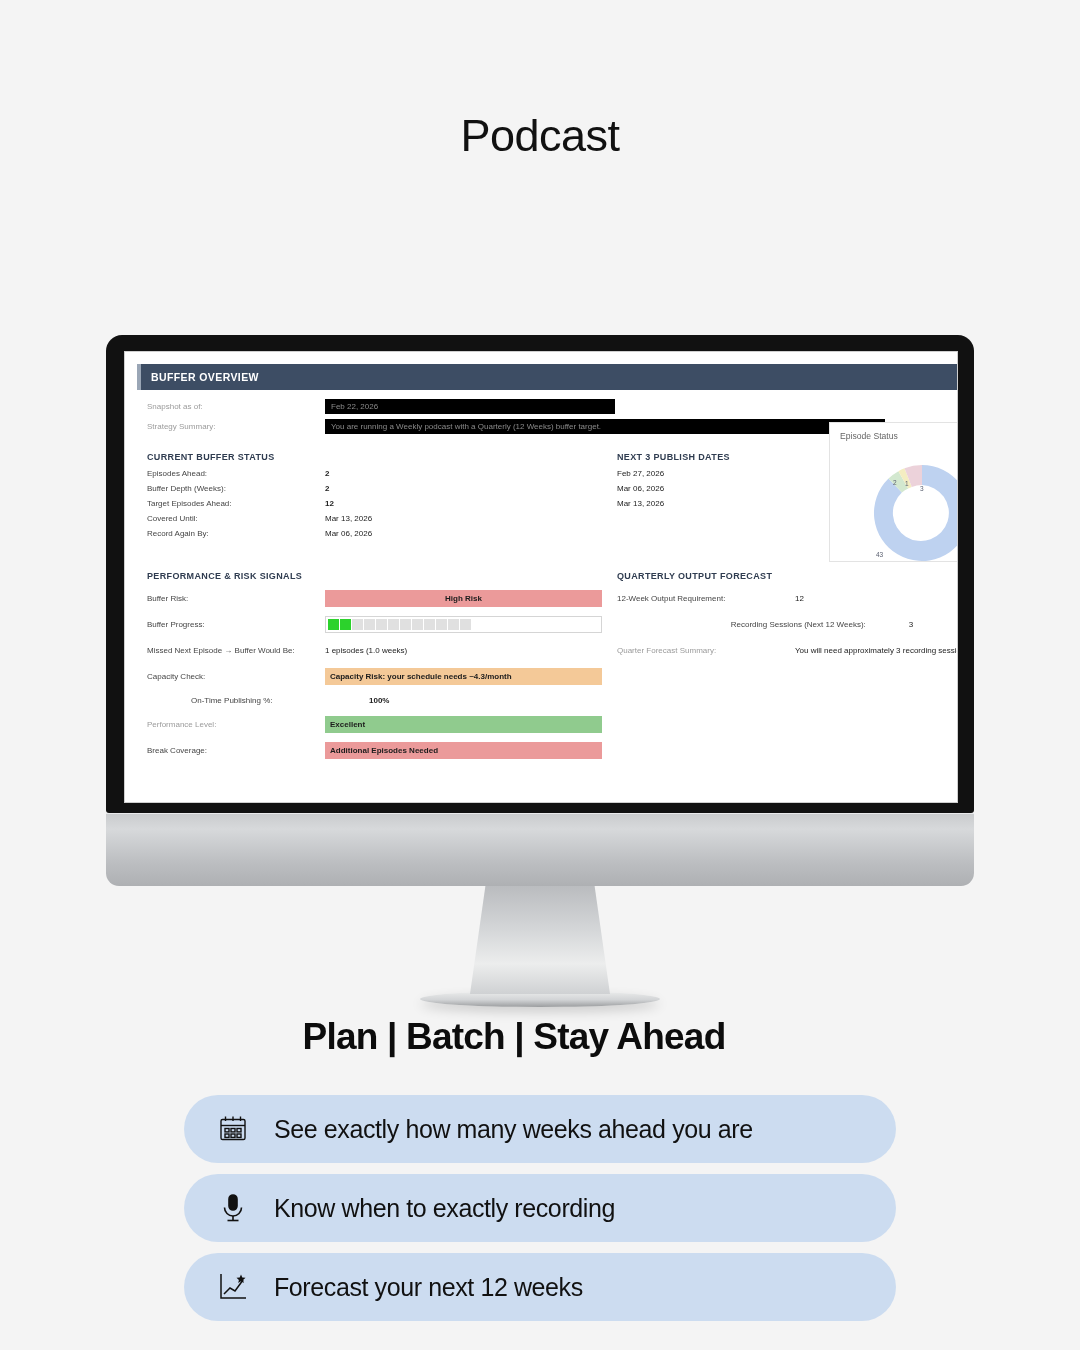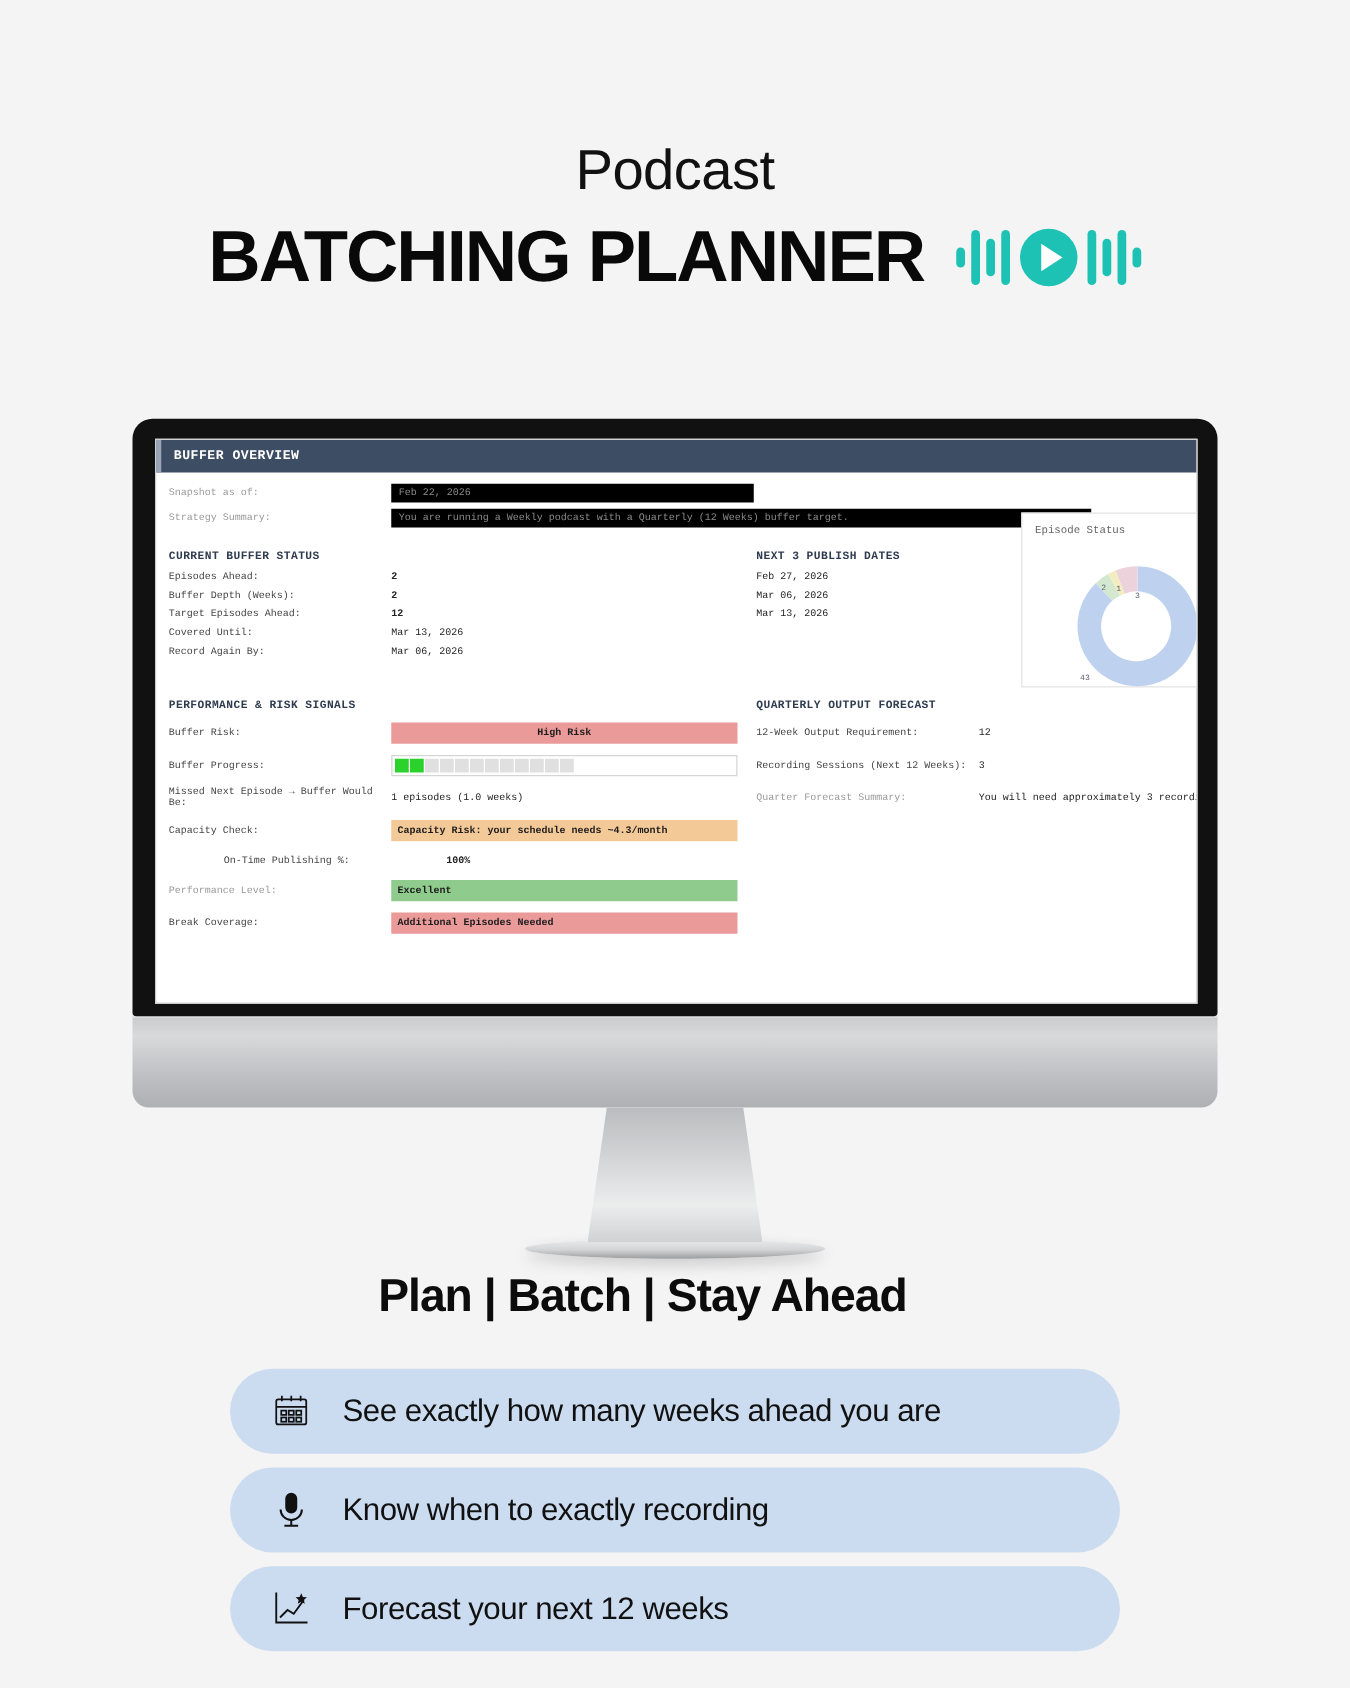--- a/index.html
+++ b/index.html
@@ -70,21 +70,21 @@
     clip-path: polygon(11% 0%, 89% 0%, 100% 100%, 0% 100%);
   }
   .base {
     width: 240px; height: 16px; margin: -3px auto 0;
     background: linear-gradient(180deg,#eceded 0%, #d2d4d6 55%, #9b9d9f 100%);
     border-radius: 50%;
     box-shadow: 0 5px 12px rgba(0,0,0,0.16);
   }
 
   
-  .sheet { width: 880px; padding: 0; font-size: 8.2px; color: #2b2b2b; font-family: Liberation Mono, monospace; }
+  .sheet { width: 880px; padding: 12px; font-size: 8.2px; color: #2b2b2b; }
   .sheet-hdr {
     background: #3d4d64; color: #ffffff;
     font-size: 10.5px; font-weight: 700; letter-spacing: 0.4px;
     padding: 7px 0 7px 10px; margin: 0 0 0 0;
     border-left: 4px solid #9aa6b6;
   }
   .sheet-body { padding: 9px 10px 0 10px; }
   .row { display: flex; align-items: center; min-height: 15px; }
   .lbl { width: 178px; flex: 0 0 178px; font-size: 8px; color: #454545; }
   .lbl.dim { color: #9b9b9b; }
@@ -146,36 +146,20 @@
   .pill-icon { width: 38px; flex: 0 0 38px; display: flex; align-items: center; justify-content: center; }
   .pill-text { font-size: 25px; color: #111; letter-spacing: -0.4px; }
 </style>
 </head>
 <body>
 
 <div class="page">
 
   <div class="hdr">
     <div class="hdr-eyebrow">Podcast</div>
-    <div class="hdr-titlerow">
-      <div class="hdr-title">BATCHING PLANNER</div>
-      <div class="wave-logo">
-        <span class="wb s1"></span>
-        <span class="wb s3"></span>
-        <span class="wb s2"></span>
-        <span class="wb s3"></span>
-        <span class="play-circle">
-          <span class="play-tri"></span>
-        </span>
-        <span class="wb s3"></span>
-        <span class="wb s2"></span>
-        <span class="wb s3"></span>
-        <span class="wb s1"></span>
-      </div>
-    </div>
   </div>
 
   <div class="monitor">
     <div class="bezel">
       <div class="screen">
 
         <div class="sheet">
 
           <div class="sheet-hdr">BUFFER OVERVIEW</div>
 
@@ -311,21 +295,21 @@
               </div>
 
               <div class="colR">
                 <div class="secttl">QUARTERLY OUTPUT FORECAST</div>
 
                 <div class="row" style="min-height:26px;">
                   <div class="lbl">12-Week Output Requirement:</div>
                   <div class="val">12</div>
                 </div>
 
-                <div class="row" style="min-height:26px;">
+                <div class="row" style="min-height:26px;justify-content:center;">
                   <div class="lbl">Recording Sessions (Next 12 Weeks):</div>
                   <div class="val">3</div>
                 </div>
 
                 <div class="row" style="min-height:26px;">
                   <div class="lbl dim">Quarter Forecast Summary:</div>
                   <div class="val" style="white-space:nowrap;">You will need approximately 3 recording sessions o</div>
                 </div>
               </div>
             </div>

